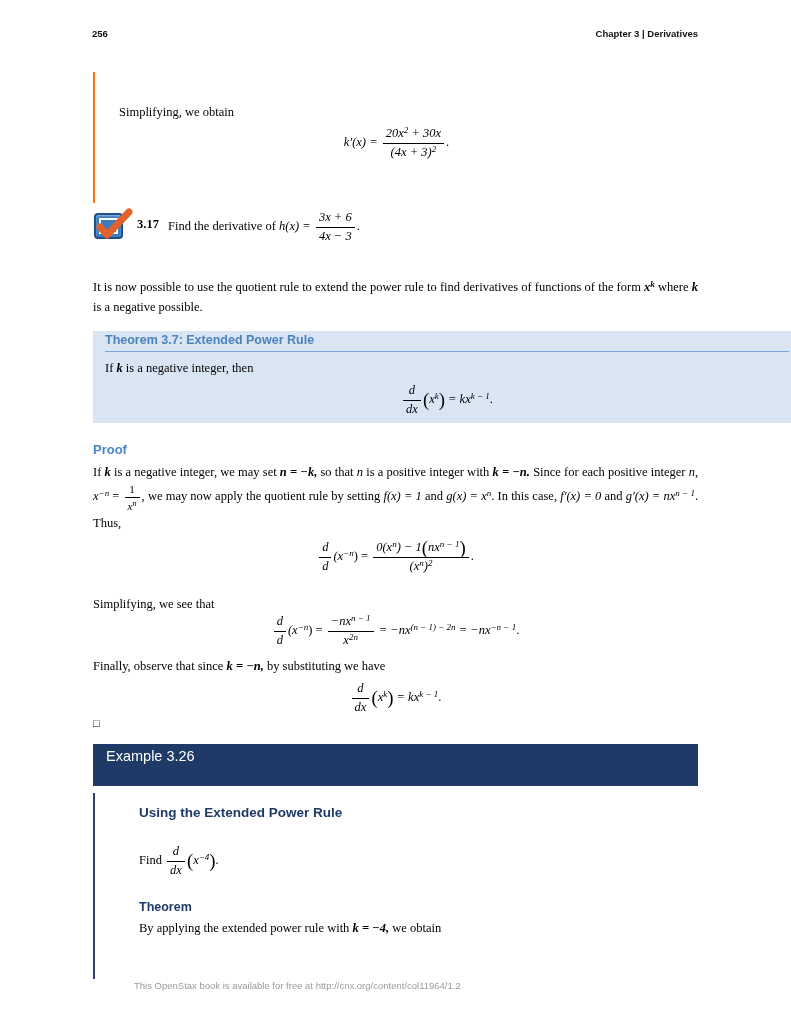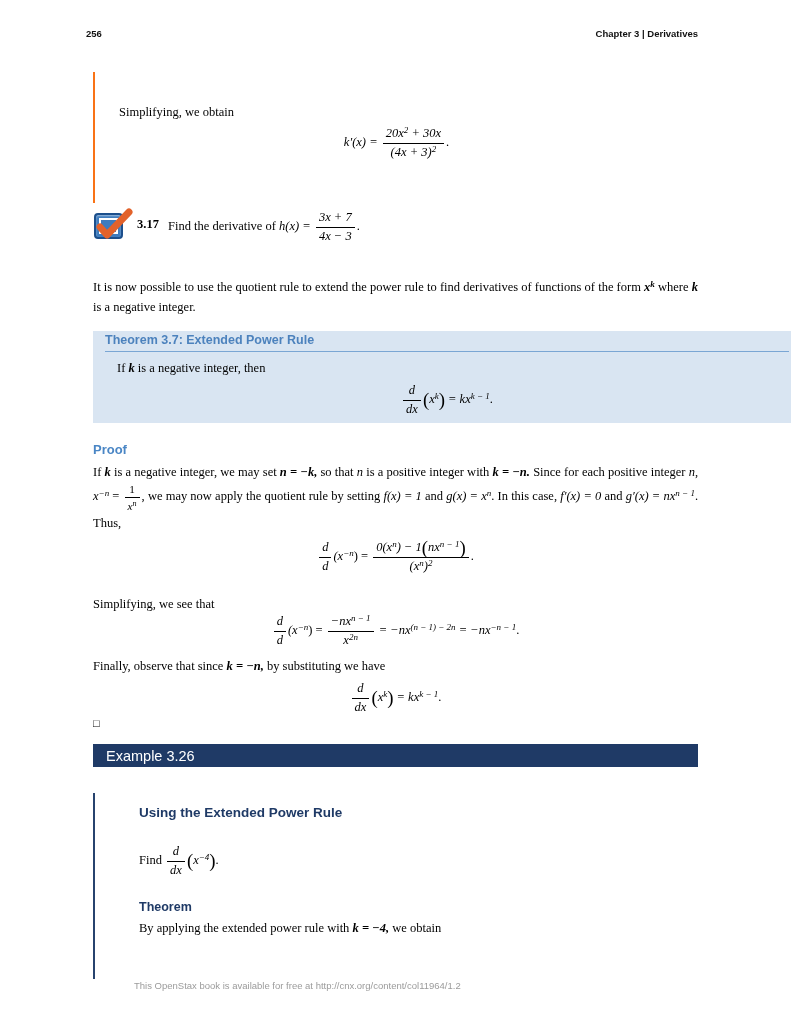--- a/index.html
+++ b/index.html
@@ -34,66 +34,66 @@
   .cp-box { position:absolute; left:0; top:3px; width:29px; height:26px; background:#3d7bbd;
             border:2px solid #1c4f8c; border-radius:4px; box-shadow:inset 0 1px 2px rgba(255,255,255,.5); }
   .cp-inner { position:absolute; left:3px; top:3px; right:3px; bottom:3px; border:2px solid #fff; background:transparent; }
   .cp-check { position:absolute; left:-2px; top:-4px; }
 </style>
 </head>
 <body>
 
 <div class="abs" style="left:0;top:0;width:791px;height:1024px;">
 
-  <div class="abs hdr" style="left:86px; top:28px;text-align:center;">256</div>
+  <div class="abs hdr" style="left:92px; top:28px;text-align:center;">256</div>
   <div class="abs hdr" style="right:93px; top:28px;">Chapter 3 | Derivatives</div>
 
   <div class="abs rule-left" style="left:93px; top:72px; width:605px; height:131px;">
     <div class="body-text" style="margin:30px 0 0 24px;">Simplifying, we obtain</div>
     <div class="eq-center" style="margin-top:4px;"><span class="it">k′(x) = </span><span class="frac"><span class="num"><span class="it">20x</span><sup>2</sup><span class="it"> + 30x</span></span><span class="den"><span class="it">(4x + 3)</span><sup>2</sup></span></span><span>.</span></div>
   </div>
 
   <div class="abs" style="left:93px; top:208px; width:605px; height:40px;">
     <div class="abs" style="left:1px; top:2px; width:40px; height:36px;">
       <div class="cp-box">
           <div class="cp-inner"></div>
         </div>
       <svg class="cp-check" width="42" height="38" viewBox="0 0 42 38">
         <path d="M8 21 L15 29 L37 6" stroke="#e2622b" stroke-width="7" fill="none" stroke-linecap="round" stroke-linejoin="round"></path>
       </svg>
     </div>
     <div class="abs" style="left:44px; top:9px; font-size:12.5px; font-weight:bold;">3.17</div>
-    <div class="abs body-text" style="left:75px; top:2px;"><span>Find the derivative of </span><span class="it">h(x) = </span><span class="frac"><span class="num it">3x + 7</span><span class="den it">4x − 3</span></span><span>.</span></div>
+    <div class="abs body-text" style="left:75px; top:2px;"><span>Find the derivative of </span><span class="it">h(x) = </span><span class="frac"><span class="num it">3x + 6</span><span class="den it">4x − 3</span></span><span>.</span></div>
   </div>
 
-  <div class="abs body-text" style="left:93px; top:277px; width:605px; text-align:justify;"><span>It is now possible to use the quotient rule to extend the power rule to find derivatives of functions of the form </span><span class="bi">x</span><sup style="font-weight:bold;">k</sup><span> where </span><span class="bi">k</span><span> is a negative integer.</span></div>
+  <div class="abs body-text" style="left:93px; top:277px; width:605px; text-align:justify;"><span>It is now possible to use the quotient rule to extend the power rule to find derivatives of functions of the form </span><span class="bi">x</span><sup style="font-weight:bold;">k</sup><span> where </span><span class="bi">k</span><span> is a negative possible.</span></div>
 
   <div class="abs thm-box" style="left:93px; top:331px; width:708px; height:92px; padding:2px 12px;">
     <div class="thm-title">Theorem 3.7: Extended Power Rule</div>
-    <div class="body-text" style="margin-top:6px;margin-left:12px;"><span>If </span><span class="bi">k</span><span> is a negative integer, then</span></div>
+    <div class="body-text" style="margin-top:6px;"><span>If </span><span class="bi">k</span><span> is a negative integer, then</span></div>
     <div class="eq-center" style="margin-top:5px;"><span class="frac"><span class="num it">d</span><span class="den it">dx</span></span><span class="bp">(</span><span class="it">x</span><sup>k</sup><span class="bp">)</span><span class="it"> = kx</span><sup>k − 1</sup><span>.</span></div>
   </div>
 
   <div class="abs blue-subhead" style="left:93px; top:442px;">Proof</div>
 
   <div class="abs body-text" style="left:93px; top:462px; width:605px; text-align:justify;"><span>If </span><span class="bi">k</span><span> is a negative integer, we may set </span><span class="bi">n = −k,</span><span>  so that </span><span class="it">n</span><span> is a positive integer with </span><span class="bi">k = −n.</span><span>  Since for each positive integer </span><span class="it">n</span><span>, </span><span class="it">x</span><sup>−n</sup><span> = </span><span class="frac small"><span class="num">1</span><span class="den"><span class="it">x</span><sup>n</sup></span></span><span>,</span><span>  we may now apply the quotient rule by setting </span><span class="it">f(x) = 1</span><span>  and </span><span class="it">g(x) = x</span><sup>n</sup><span>.  In this case, </span><span class="it">f′(x) = 0</span><span>  and </span><span class="it">g′(x) = nx</span><sup>n − 1</sup><span>.  Thus,</span></div>
 
   <div class="abs eq-center" style="left:93px; top:540px; width:605px;"><span class="frac"><span class="num it">d</span><span class="den it">d</span></span><span class="it">(x</span><sup>−n</sup><span>) = </span><span class="frac"><span class="num"><span class="it">0(x</span><sup>n</sup><span class="it">) − 1</span><span class="bp">(</span><span class="it">nx</span><sup>n − 1</sup><span class="bp">)</span></span><span class="den"><span class="it">(x</span><sup>n</sup><span class="it">)</span><sup>2</sup></span></span><span>.</span></div>
 
   <div class="abs body-text" style="left:93px; top:594px;">Simplifying, we see that</div>
 
   <div class="abs eq-center" style="left:93px; top:614px; width:605px;"><span class="frac"><span class="num it">d</span><span class="den it">d</span></span><span class="it">(x</span><sup>−n</sup><span>) = </span><span class="frac"><span class="num"><span class="it">−nx</span><sup>n − 1</sup></span><span class="den"><span class="it">x</span><sup>2n</sup></span></span><span class="it"> = −nx</span><sup>(n − 1) − 2n</sup><span class="it"> = −nx</span><sup>−n − 1</sup><span>.</span></div>
 
   <div class="abs body-text" style="left:93px; top:656px; width:605px;"><span>Finally, observe that since </span><span class="bi">k = −n,</span><span>  by substituting we have</span></div>
 
   <div class="abs eq-center" style="left:93px; top:681px; width:605px;"><span class="frac"><span class="num it">d</span><span class="den it">dx</span></span><span class="bp">(</span><span class="it">x</span><sup>k</sup><span class="bp">)</span><span class="it"> = kx</span><sup>k − 1</sup><span>.</span></div>
 
   <div class="abs qed" style="left:93px; top:719px;">□</div>
 
-  <div class="abs banner" style="left:93px; top:744px; width:605px; height:23px;">Example 3.26</div>
+  <div class="abs banner" style="left:93px; top:744px; width:605px; height:42px;">Example 3.26</div>
 
   <div class="abs ex-body" style="left:93px; top:793px; width:605px; height:186px;padding-left:20px;">
     <div class="navy-subhead" style="margin:12px 0 0 24px;">Using the Extended Power Rule</div>
     <div class="body-text" style="margin:24px 0 0 24px;"><span>Find </span><span class="frac"><span class="num it">d</span><span class="den it">dx</span></span><span class="bp">(</span><span class="it">x</span><sup>−4</sup><span class="bp">)</span><span>.</span></div>
     <div class="navy-subhead" style="margin:22px 0 0 24px; font-size:12.5px;">Theorem</div>
     <div class="body-text" style="margin:4px 0 0 24px;"><span>By applying the extended power rule with </span><span class="bi">k = −4,</span><span>  we obtain</span></div>
   </div>
 
   <div class="abs footer" style="left:93px; top:980px;margin-left:41px;">This OpenStax book is available for free at http://cnx.org/content/col11964/1.2</div>
 

